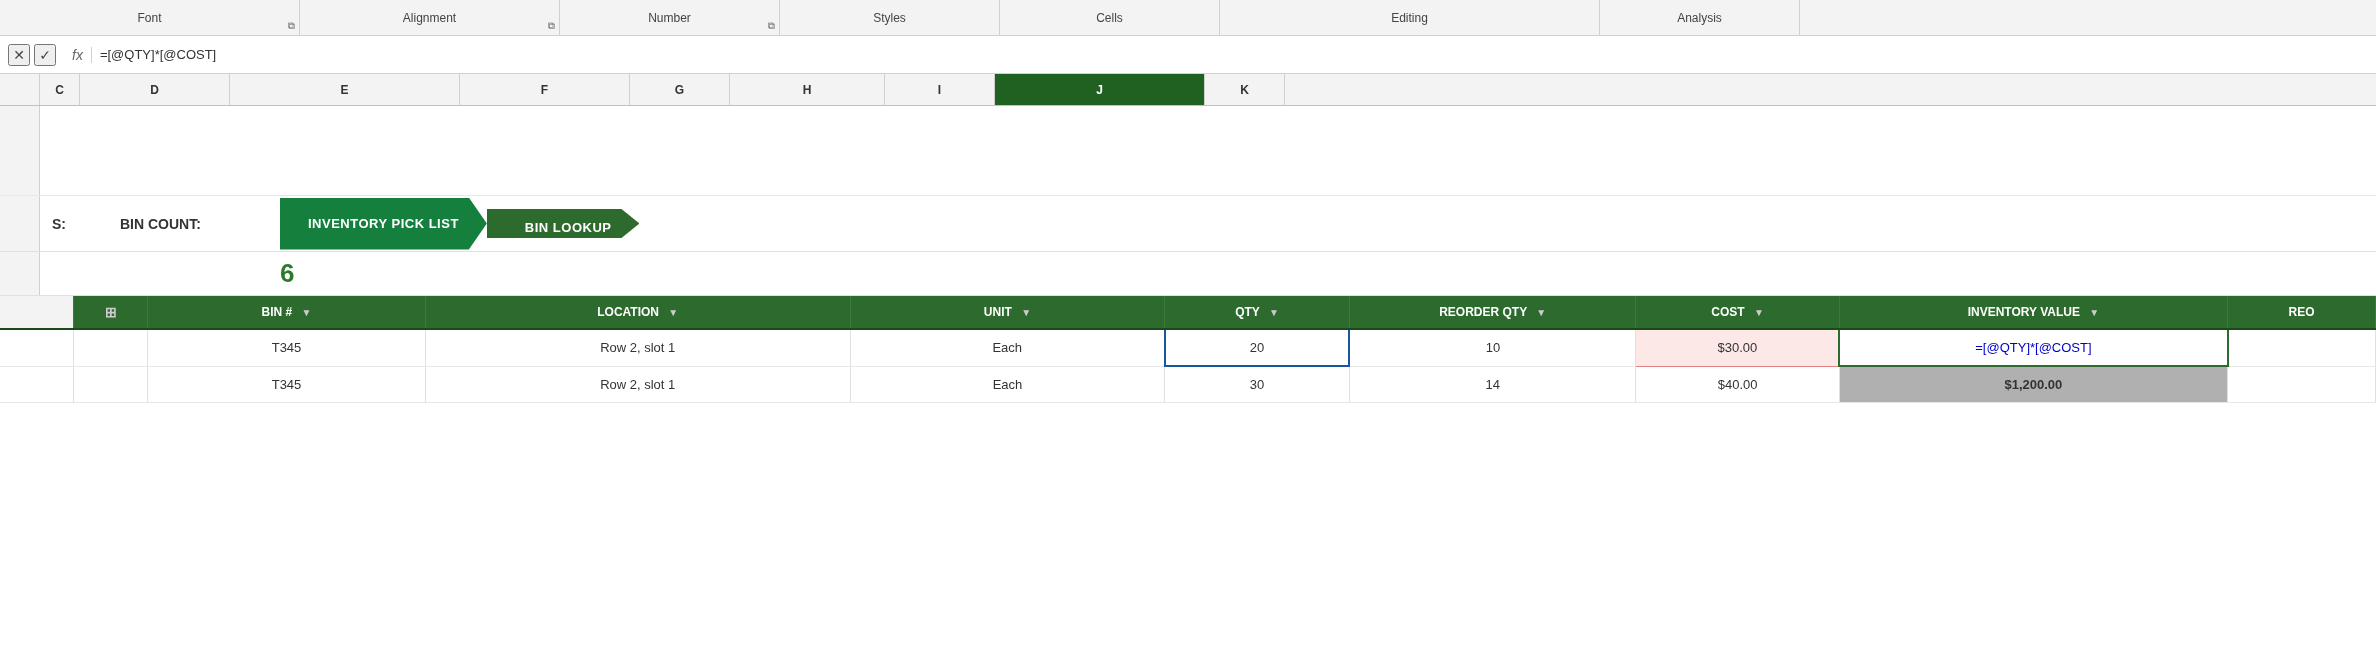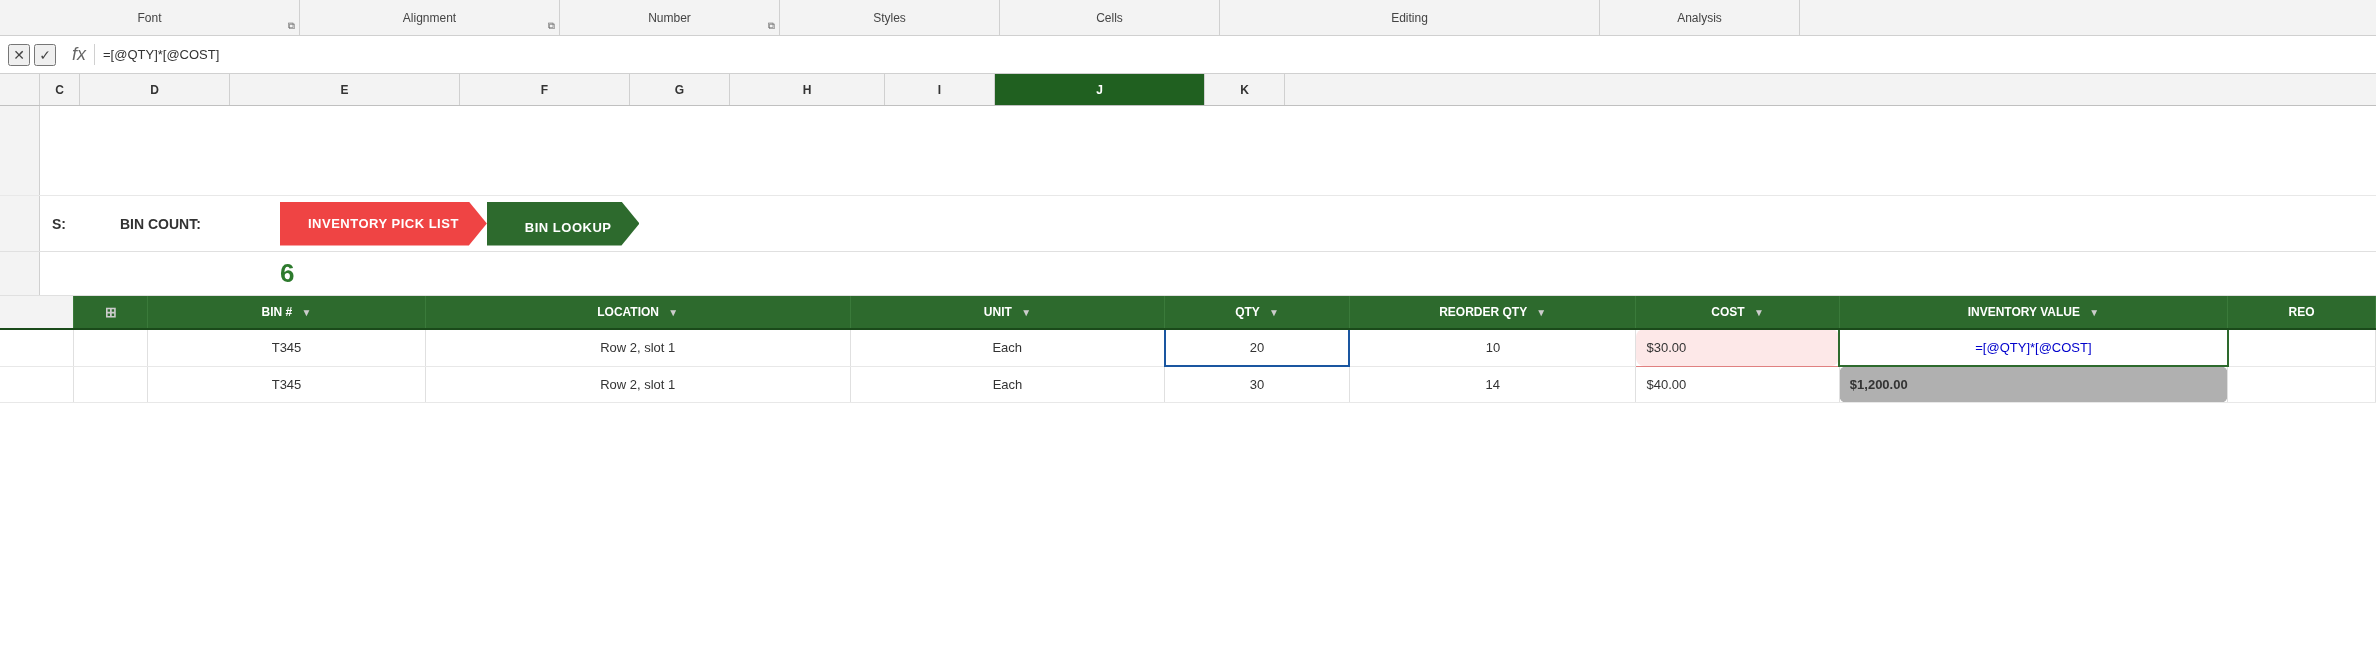--- a/index.html
+++ b/index.html
@@ -10,21 +10,21 @@
     .ribbon-section { display: flex; align-items: center; padding: 0 20px; border-right: 1px solid #d0d0d0; font-size: 12px; color: #444; position: relative; min-width: 120px; justify-content: center; }
     .ribbon-section.wide { min-width: 300px; }
     .ribbon-section.editing { min-width: 380px; }
     .ribbon-section.analysis { min-width: 200px; }
     .ribbon-section .expand-icon { position: absolute; bottom: 3px; right: 4px; font-size: 10px; color: #666; }
 
     
     .formula-bar { display: flex; align-items: center; border-bottom: 1px solid #d0d0d0; background: #fff; height: 38px; padding: 0 8px; gap: 8px; }
     .formula-bar-buttons { display: flex; gap: 4px; align-items: center; }
     .formula-bar-btn { width: 22px; height: 22px; display: flex; align-items: center; justify-content: center; cursor: pointer; font-size: 14px; color: #444; }
-    .formula-bar-fx { display: flex; align-items: center; gap: 4px; padding: 0 8px; border-right: 1px solid #d0d0d0; font-style: italic; color: #666; font-size: 18px; }
+    .formula-bar-fx { display: flex; align-items: center; gap: 4px; padding: 0 8px; border-right: 1px solid #d0d0d0; font-style: italic; color: #666; font-size: 14px; }
     .formula-input { flex: 1; border: none; outline: none; font-size: 13px; color: #333; background: transparent; }
 
     
     .col-headers { display: flex; border-bottom: 1px solid #c0c0c0; background: #f3f3f3; height: 32px; }
     .col-header { display: flex; align-items: center; justify-content: center; border-right: 1px solid #d0d0d0; font-weight: 600; font-size: 12px; color: #333; user-select: none; }
     .col-header.active { background: #206020; color: #fff; }
 
     
     .sheet-area { background: #fff; }
 
@@ -47,21 +47,21 @@
     .data-table td {
       padding: 10px 10px;
       border-right: 1px solid #e0e0e0;
       border-bottom: 1px solid #e8e8e8;
       font-size: 13px;
       color: #333;
       text-align: center;
       background: #fff;
     }
     .data-table td.left-align { text-align: center; }
-    .data-table td.right-align { text-align: left; border-radius: 8px; }
+    .data-table td.right-align { text-align: center; }
 
     
     .row-num-cell { width: 40px; background: #f3f3f3; border-right: 1px solid #d0d0d0; font-size: 11px; color: #888; text-align: center; }
 
     
     .cell-selected { border: 2px solid #1a56a0 !important; background: #fff !important; }
     
     .cell-cost-highlight { background: #fde8e8 !important; border: 1px solid #e08080 !important; }
     
     .cell-formula { border: 2px solid #2d6a2d !important; background: #fff !important; color: #cc0000; font-size: 12px; }
@@ -144,24 +144,24 @@
   </div>
 
   <div style="display:flex; align-items:center; border-bottom:1px solid #e0e0e0; min-height:56px;">
     <div style="width:40px; min-width:40px; border-right:1px solid #d0d0d0; background:#f3f3f3; align-self:stretch; display:flex; align-items:center; justify-content:center; font-size:11px; color:#888;"></div>
 
     <div style="min-width:80px; padding:0 12px; font-size:14px; font-weight:700; color:#333;">S:</div>
 
     <div style="min-width:160px; font-size:14px; font-weight:700; color:#333;">BIN COUNT:</div>
 
     <div style="display:flex; align-items:center; gap:2px;">
-      <button style="display:flex; align-items:center; height:44px; padding:0 28px; font-size:13px; font-weight:700; color:#fff; background:#ef4444; border:none; cursor:pointer; position:relative; text-transform:uppercase; letter-spacing:0.5px; clip-path: polygon(0 0, calc(100% - 18px) 0, 100% 50%, calc(100% - 18px) 100%, 0 100%);">
+      <button style="display:flex; align-items:center; height:52px; padding:0 28px; font-size:13px; font-weight:700; color:#fff; background:#15803d; border:none; cursor:pointer; position:relative; text-transform:uppercase; letter-spacing:0.5px; clip-path: polygon(0 0, calc(100% - 18px) 0, 100% 50%, calc(100% - 18px) 100%, 0 100%);">
         <span>INVENTORY PICK LIST</span>
       </button>
-      <button style="display:flex; align-items:center; height:44px; padding:8px 28px 0 38px; font-size:13px; font-weight:700; color:#fff; background:#2d6a2d; border:none; cursor:pointer; position:relative; text-transform:uppercase; letter-spacing:0.5px; clip-path: polygon(0 0, calc(100% - 18px) 0, 100% 50%, calc(100% - 18px) 100%, 0 100%); margin-left:-2px;">
+      <button style="display:flex; align-items:center; height:29px; padding:8px 28px 0 38px; font-size:13px; font-weight:700; color:#fff; background:#2d6a2d; border:none; cursor:pointer; position:relative; text-transform:uppercase; letter-spacing:0.5px; clip-path: polygon(0 0, calc(100% - 18px) 0, 100% 50%, calc(100% - 18px) 100%, 0 100%); margin-left:-2px;">
         <span>BIN LOOKUP</span>
       </button>
     </div>
   </div>
 
   <div style="display:flex; align-items:center; min-height:44px; border-bottom:1px solid #e0e0e0;">
     <div style="width:40px; min-width:40px; border-right:1px solid #d0d0d0; background:#f3f3f3; align-self:stretch; display:flex; align-items:center; justify-content:center; font-size:11px; color:#888;"></div>
     <div style="min-width:80px; padding:0 12px;"></div>
     <div style="min-width:160px;"></div>
     <div style="padding:4px 0; font-size:26px; font-weight:700; color:#2d7a2d;">6</div>

